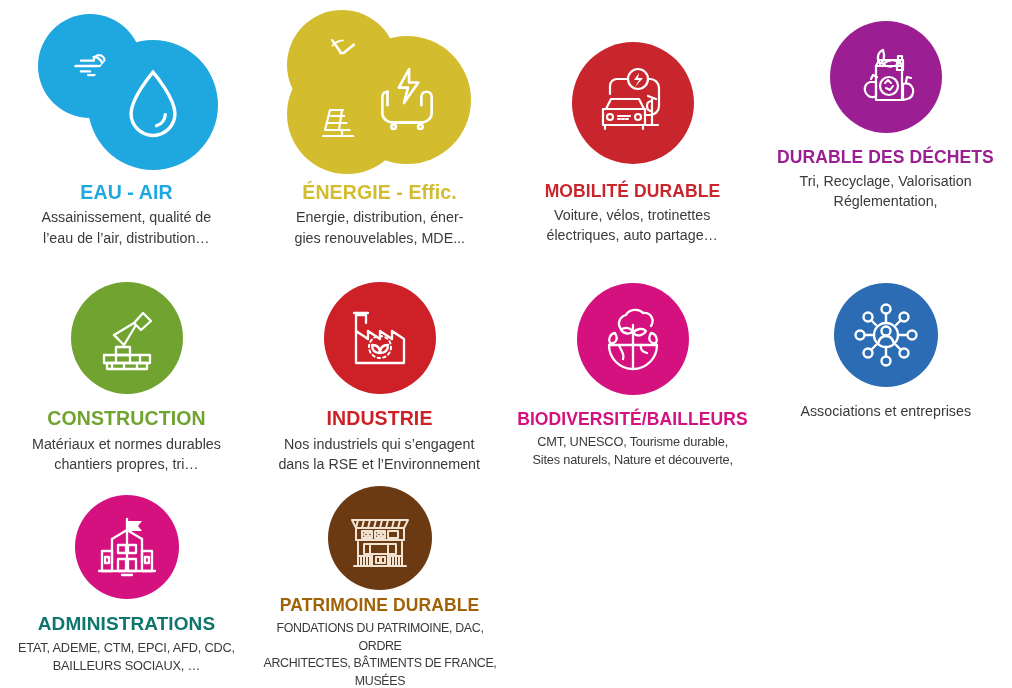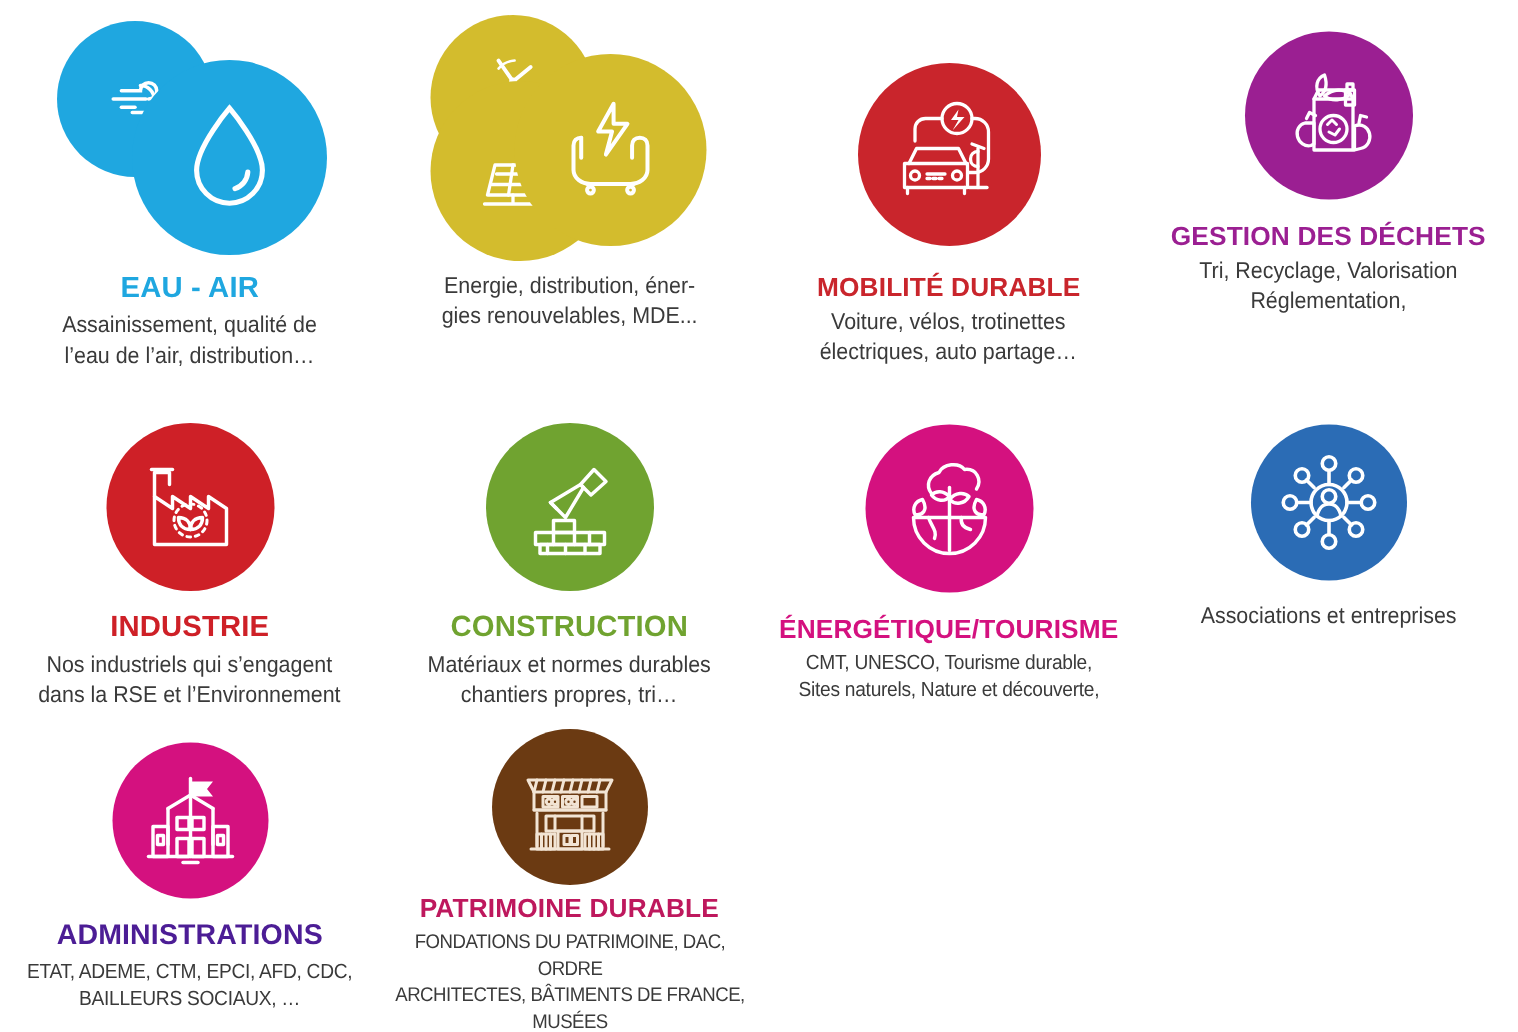--- a/index.html
+++ b/index.html
@@ -137,20 +137,21 @@
             <path d="M38 6l-10 18h9l-4 15 14-20h-9z"></path>
             <path d="M17 28c-3 0-5 2-5 5v16c0 5 5 9 11 9h26c6 0 11-4 11-9V33c0-3-2-5-5-5s-5 2-5 5v8"></path>
             <path d="M17 28v13"></path>
             <path d="M21 58h30"></path>
             <circle cx="23" cy="62" r="2.2"></circle>
             <circle cx="49" cy="62" r="2.2"></circle>
           </svg>
         </div>
       </div>
     </div>
+    <div class="title" style="color:#D3BC2D">ÉNERGIE - Effic.</div>
     <div class="desc">Energie, distribution, éner-
 gies renouvelables, MDE...</div>
   </div>
 
 
   <div class="cell r1 c-narrow">
     <div class="icon-wrap">
       <div class="disc" style="width:122px;height:122px;background:#C9252C;margin-top:20px">
         <svg width="84" height="76" viewBox="0 0 84 76" fill="none" stroke="#fff" stroke-width="2.2" stroke-linecap="round" stroke-linejoin="round">
           <circle cx="47" cy="14" r="10"></circle>
@@ -188,79 +189,79 @@
           <path d="M48 14h4v4h-4z"></path>
           <circle cx="39" cy="44" r="9"></circle>
           <path d="M35 41l3-3 3 3M43 44l-3 4-4-2" stroke-width="2"></path>
           <path d="M20 40c-4 1-6 5-5 9s5 7 9 6l2-1V40z"></path>
           <path d="M21 37l2-4 4 2"></path>
           <path d="M53 42c5-2 9 1 10 5s-1 9-6 10l-4 1V42z"></path>
           <path d="M56 40l1-5 4 1"></path>
         </svg>
       </div>
     </div>
-    <div class="title" style="color:#9B1F92">GESTION DES DÉCHETS</div>
+    <div class="title" style="color:#9B1F92">DURABLE DES DÉCHETS</div>
     <div class="desc">Tri, Recyclage, Valorisation
 Réglementation,</div>
+  </div>
+
+  <div class="cell r2">
+    <div class="icon-wrap">
+      <div class="disc" style="width:112px;height:112px;background:#70A330">
+        <svg width="74" height="66" viewBox="0 0 74 66" fill="none" stroke="#fff" stroke-width="2.3" stroke-linecap="round" stroke-linejoin="round">
+          <path d="M53 8l8 8-10 9-7-7z"></path>
+          <path d="M44 18L24 30l10 10 12-20z"></path>
+          <path d="M24 30l4 4"></path>
+          <path d="M26 42h14v8H26z"></path>
+          <path d="M14 50h46v8H14z"></path>
+          <path d="M17 58h40v6H17z"></path>
+          <path d="M26 50v8M40 50v8M50 50v8M22 58v6M34 58v6M47 58v6"></path>
+        </svg>
+      </div>
+    </div>
+    <div class="title" style="color:#70A330">CONSTRUCTION</div>
+    <div class="desc">Matériaux et normes durables
+chantiers propres, tri…</div>
   </div>
 
   <div class="cell r2">
     <div class="icon-wrap">
       <div class="disc" style="width:112px;height:112px;background:#CE2027">
         <svg width="72" height="66" viewBox="0 0 72 66" fill="none" stroke="#fff" stroke-width="2.3" stroke-linecap="round" stroke-linejoin="round">
           <path d="M12 58V26l12 8V26l12 8V26l12 8V26l12 8v24z"></path>
           <path d="M12 26V10h10v8"></path>
           <path d="M10 8h14"></path>
           <circle cx="36" cy="42" r="11" stroke-dasharray="2.5 3.2" stroke-width="2"></circle>
           <path d="M36 48c0-5 3-8 8-8 0 5-3 8-8 8z"></path>
           <path d="M36 48c0-5-3-8-8-8 0 5 3 8 8 8z"></path>
           <path d="M36 48v-4"></path>
         </svg>
       </div>
     </div>
     <div class="title" style="color:#CE2027">INDUSTRIE</div>
     <div class="desc">Nos industriels qui s’engagent
 dans la RSE et l’Environnement</div>
-  </div>
-
-  <div class="cell r2">
-    <div class="icon-wrap">
-      <div class="disc" style="width:112px;height:112px;background:#70A330">
-        <svg width="74" height="66" viewBox="0 0 74 66" fill="none" stroke="#fff" stroke-width="2.3" stroke-linecap="round" stroke-linejoin="round">
-          <path d="M53 8l8 8-10 9-7-7z"></path>
-          <path d="M44 18L24 30l10 10 12-20z"></path>
-          <path d="M24 30l4 4"></path>
-          <path d="M26 42h14v8H26z"></path>
-          <path d="M14 50h46v8H14z"></path>
-          <path d="M17 58h40v6H17z"></path>
-          <path d="M26 50v8M40 50v8M50 50v8M22 58v6M34 58v6M47 58v6"></path>
-        </svg>
-      </div>
-    </div>
-    <div class="title" style="color:#70A330">CONSTRUCTION</div>
-    <div class="desc">Matériaux et normes durables
-chantiers propres, tri…</div>
   </div>
 
   <div class="cell r2 c-narrow">
     <div class="icon-wrap">
       <div class="disc" style="width:112px;height:112px;background:#D4117F">
         <svg width="76" height="72" viewBox="0 0 76 72" fill="none" stroke="#fff" stroke-width="2.3" stroke-linecap="round" stroke-linejoin="round">
           <path d="M26 26c-4-5-2-12 5-14 3-6 13-7 17-2 8-1 12 7 8 13"></path>
           <path d="M38 42V22"></path>
           <path d="M38 28c-4-4-9-4-12-1 3 4 9 5 12 1z"></path>
           <path d="M38 30c4-5 10-5 13-2-3 5-9 6-13 2z"></path>
           <path d="M20 30c-5 1-7 6-5 10 5 1 9-3 5-10z"></path>
           <path d="M56 30c5 1 7 6 5 10-5 1-9-3-5-10z"></path>
           <path d="M14 42h48a24 24 0 0 1-48 0z"></path>
           <path d="M24 42c2 6 6 9 4 14M46 42c-1 5 2 7 6 8M38 42v22"></path>
         </svg>
       </div>
     </div>
-    <div class="title" style="color:#D4117F">ÉNERGÉTIQUE/TOURISME</div>
+    <div class="title" style="color:#D4117F">BIODIVERSITÉ/BAILLEURS</div>
     <div class="desc small">CMT, UNESCO, Tourisme durable,
 Sites naturels, Nature et découverte,</div>
   </div>
 
   <div class="cell r3 c-narrow">
     <div class="icon-wrap">
       <div class="disc" style="width:104px;height:104px;background:#2B6CB5">
         <svg width="70" height="70" viewBox="0 0 70 70" fill="none" stroke="#fff" stroke-width="2.4" stroke-linecap="round" stroke-linejoin="round">
           <circle cx="35" cy="35" r="12"></circle>
           <circle cx="35" cy="31" r="4.5"></circle>
@@ -292,21 +293,21 @@
           <path d="M26 32h8v8h-8zM36 32h8v8h-8z"></path>
           <path d="M10 38h10v20H10z"></path>
           <path d="M50 38h10v20H50z"></path>
           <path d="M13 44h4v6h-4zM53 44h4v6h-4z"></path>
           <path d="M26 46h8v12h-8zM36 46h8v12h-8z"></path>
           <path d="M7 58h56"></path>
           <path d="M30 62h10"></path>
         </svg>
       </div>
     </div>
-    <div class="title" style="color:#4c1d95">ADMINISTRATIONS</div>
+    <div class="title" style="color:#0f766e">ADMINISTRATIONS</div>
     <div class="desc small">ETAT, ADEME, CTM, EPCI, AFD, CDC,
 BAILLEURS SOCIAUX, …</div>
   </div>
 
   <div class="cell r3 c-narrow">
     <div class="icon-wrap">
       <div class="disc" style="width:104px;height:104px;background:#6B3A12">
         <svg width="76" height="68" viewBox="0 0 76 68" fill="none" stroke="#F2E4D4" stroke-width="2" stroke-linecap="round" stroke-linejoin="round">
           <path d="M10 16h56l-4 8H14z"></path>
           <path d="M16 16l-2 8M22 16l-2 8M28 16l-2 8M34 16l-2 8M40 16l-2 8M46 16l-2 8M52 16l-2 8M58 16l-2 8"></path>
@@ -321,18 +322,18 @@
           <path d="M22 40h32v10H22z"></path>
           <path d="M28 40v10M46 40v10"></path>
           <path d="M30 50h16v12H30z"></path>
           <path d="M34 53h4v6h-4zM39 53h4v6h-4z"></path>
           <path d="M16 52h12v10H16zM48 52h12v10H48z"></path>
           <path d="M19 52v10M22 52v10M25 52v10M51 52v10M54 52v10M57 52v10"></path>
           <path d="M12 62h52"></path>
         </svg>
       </div>
     </div>
-    <div class="title" style="color:#be185d">PATRIMOINE DURABLE</div>
+    <div class="title" style="color:#a16207">PATRIMOINE DURABLE</div>
     <div class="desc tiny">FONDATIONS DU PATRIMOINE, DAC, ORDRE
 ARCHITECTES, BÂTIMENTS DE FRANCE, MUSÉES</div>
   </div>
 
 </div>
 
 </body></html>

